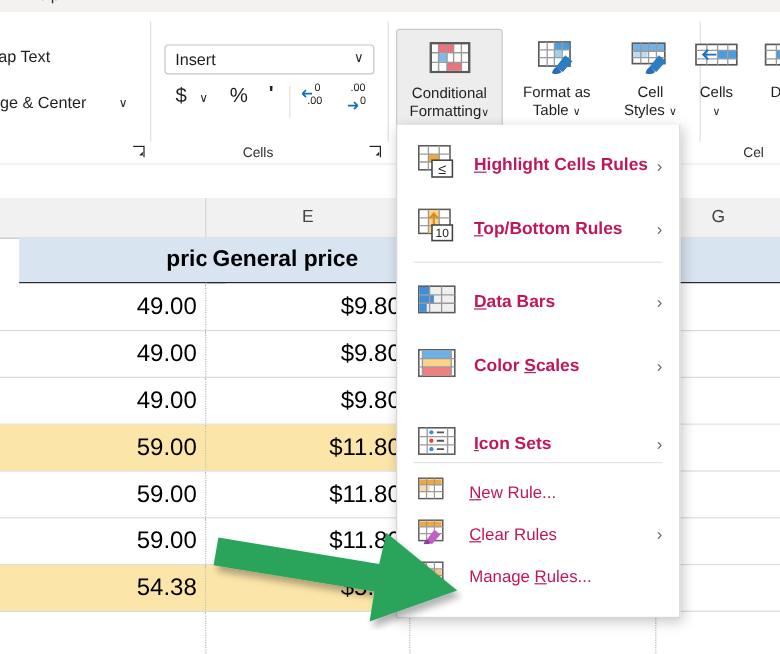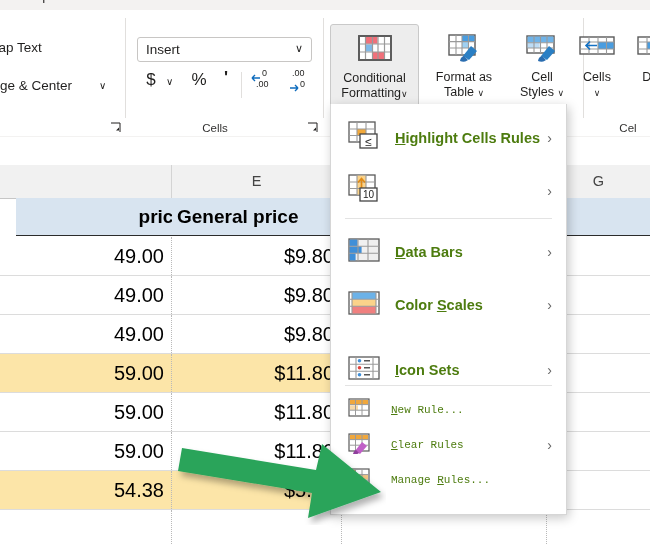--- a/index.html
+++ b/index.html
@@ -111,23 +111,23 @@
     box-shadow:2px 3px 10px rgba(0,0,0,.22);
     box-sizing:border-box;z-index:40;
   }
   .mi{
     position:absolute;left:0;width:235px;height:51px;cursor:default;
   }
   .mi.small{height:35px;}
   .mi-ico{position:absolute;left:16px;top:50%;transform:translateY(-50%);}
   .mi-lbl{
     position:absolute;left:64px;top:50%;transform:translateY(-50%);
-    font-size:14.5px;color:#4d7c0f;font-weight:bold;white-space:nowrap;text-align:right;
-  }
-  .mi.small .mi-lbl{left:60px;font-weight:normal;font-size:11px;font-family:Liberation Mono, monospace;}
+    font-size:14.5px;color:#be185d;font-weight:bold;white-space:nowrap;text-align:right;
+  }
+  .mi.small .mi-lbl{left:60px;font-weight:normal;font-size:14px;}
   .mi-arrow{
     position:absolute;right:14px;top:50%;transform:translateY(-50%);
     font-size:14px;color:#666;
   }
   .mi-sep{position:absolute;left:14px;width:207px;height:1px;background:#e3e3e3;}
   .acc{text-decoration:underline;}
 
   
   #arrow{position:absolute;left:176px;top:430px;width:210px;height:95px;z-index:60;pointer-events:none;}
 </style>
@@ -385,20 +385,21 @@
       <svg width="36" height="32" viewBox="0 0 36 32">
         <rect x="2" y="2" width="26" height="20" fill="#fff" stroke="#5a5a5a" stroke-width="1.3"></rect>
         <rect x="10" y="2.6" width="9" height="19" fill="#fbd38a"></rect>
         <path d="M10 2 V22 M19 2 V22" stroke="#9a9a9a" stroke-width="1.1"></path>
         <path d="M2 9 H28 M2 15.5 H28" stroke="#9a9a9a" stroke-width="1.1"></path>
         <path d="M14.5 20 V6 M11 9.5 L14.5 5.5 L18 9.5" fill="none" stroke="#e08a16" stroke-width="1.7"></path>
         <rect x="13" y="15" width="17" height="13" fill="#fff" stroke="#444" stroke-width="1.3"></rect>
         <text x="21.5" y="25" font-family="Liberation Sans, sans-serif" font-size="10" fill="#222" text-anchor="middle">10</text>
       </svg>
     </span>
+    <span class="mi-lbl"><span class="acc">T</span>op/Bottom Rules</span>
     <span class="mi-arrow">›</span>
   </div>
 
   <div class="mi-sep" style="top:114px;"></div>
 
   <div class="mi" style="top:122px;">
     <span class="mi-ico">
       <svg width="34" height="26" viewBox="0 0 34 26">
         <rect x="2" y="2" width="30" height="22" fill="#f0f0f0" stroke="#5a5a5a" stroke-width="1.3"></rect>
         <rect x="2.6" y="2.6" width="8" height="6.6" fill="#3f8fd8"></rect>

